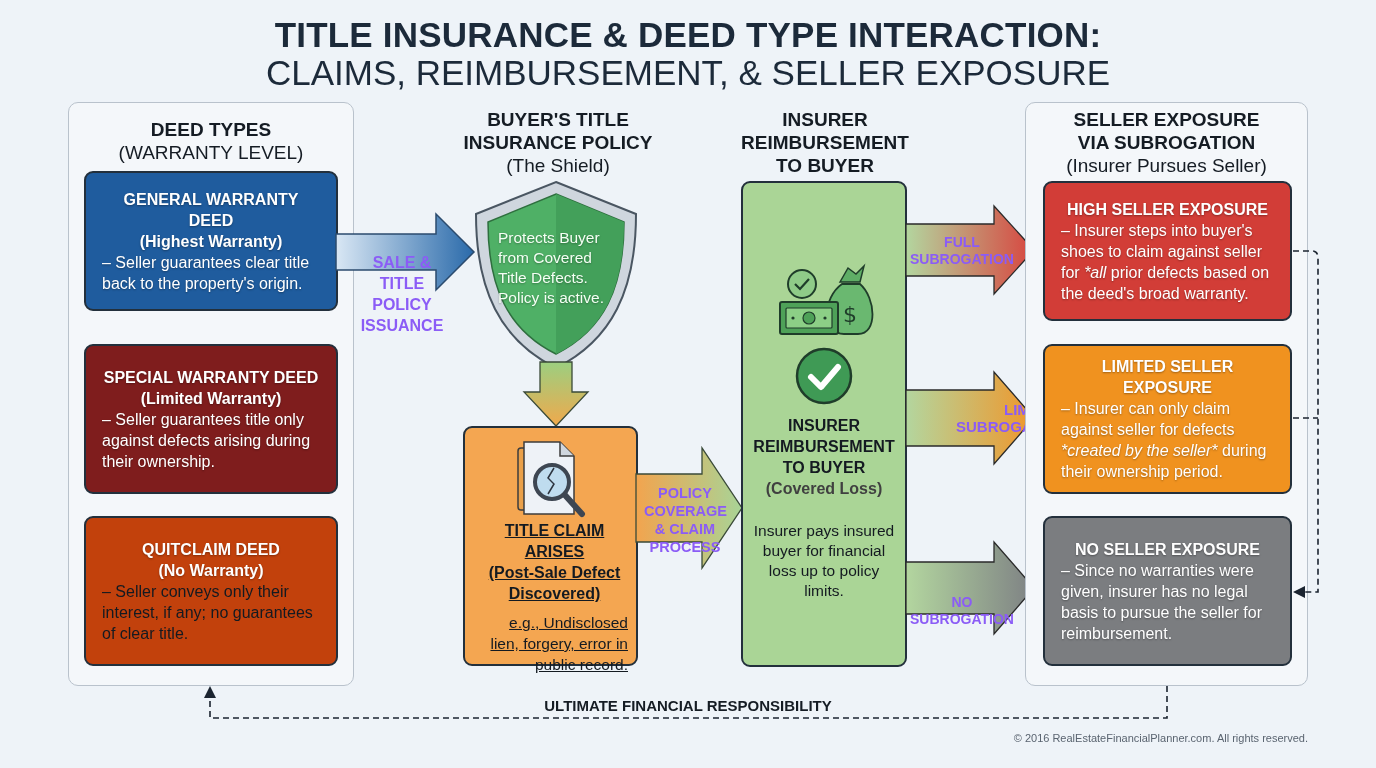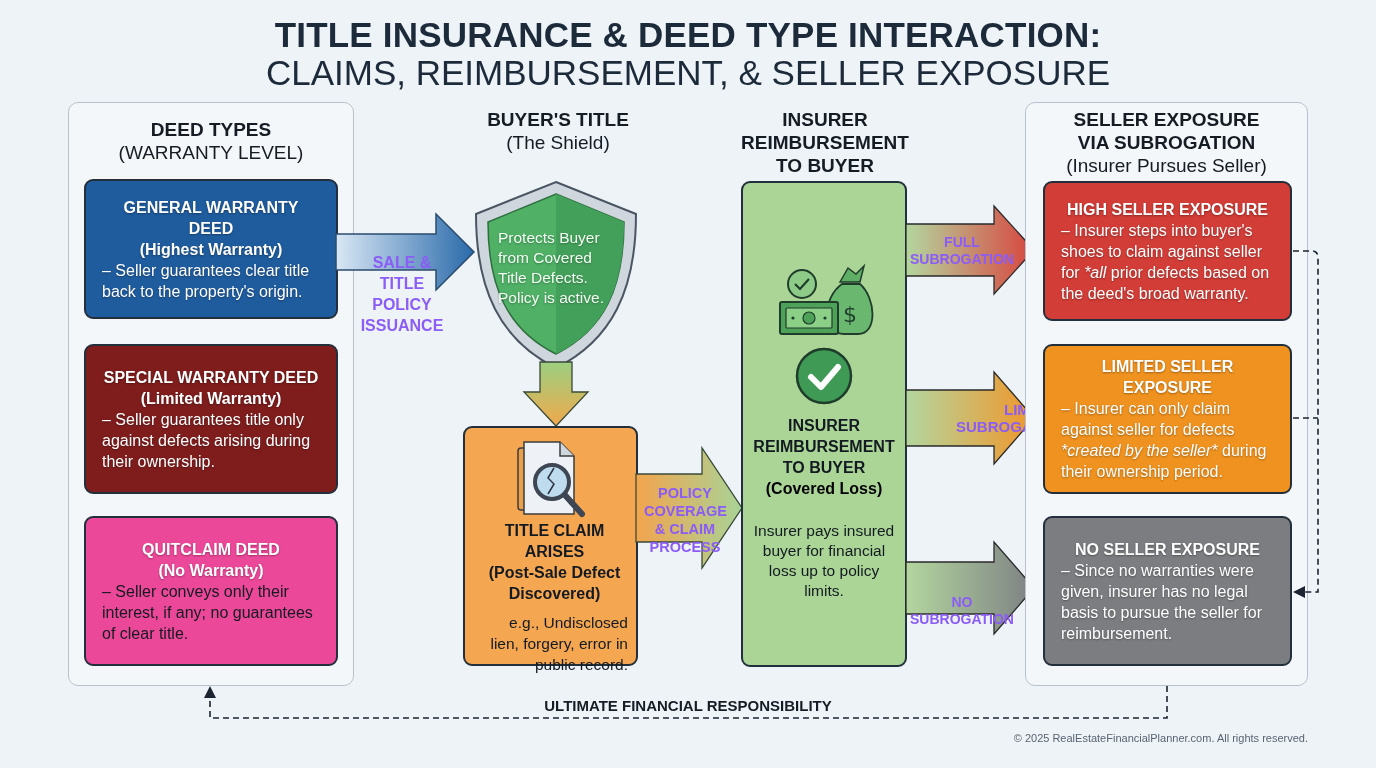--- a/index.html
+++ b/index.html
@@ -53,70 +53,71 @@
   <span class="l1">TITLE INSURANCE &amp; DEED TYPE INTERACTION:</span>
   <span class="l2">CLAIMS, REIMBURSEMENT, &amp; SELLER EXPOSURE</span>
 </div>
 
 <div class="abs panel" style="left:68px; top:102px; width:286px; height:584px;"></div>
 <div class="abs col-head" style="left:68px; top:118px; width:286px;">
   <div>DEED TYPES</div>
   <div class="col-sub">(WARRANTY LEVEL)</div>
 </div>
 
-<div class="abs card" style="left:84px; top:179px; width:254px; height:140px; background:#1f5c9e;">
+<div class="abs card" style="left:84px; top:171px; width:254px; height:140px; background:#1f5c9e;">
   <div class="h">GENERAL WARRANTY DEED</div>
   <div class="h">(Highest Warranty)</div>
   <div class="d">– Seller guarantees clear title back to the property's origin.</div>
 </div>
 <div class="abs card" style="left:84px; top:344px; width:254px; height:150px; background:#7f1d1d;">
   <div class="h">SPECIAL WARRANTY DEED</div>
   <div class="h">(Limited Warranty)</div>
   <div class="d">– Seller guarantees title only against defects arising during their ownership.</div>
 </div>
-<div class="abs card" style="left:84px; top:516px; width:254px; height:150px; background:#ec4899;">
+<div class="abs card" style="left:84px; top:516px; width:254px; height:150px; background:#c2410c;">
   <div class="h">QUITCLAIM DEED</div>
   <div class="h">(No Warranty)</div>
   <div class="d dark-text">– Seller conveys only their interest, if any; no guarantees of clear title.</div>
 </div>
 
 <svg style="left:336px; top:212px;" width="140" height="90">
   <defs>
     <linearGradient id="gSale" x1="0" x2="1" y1="0" y2="0">
       <stop offset="0" stop-color="#d9e7f4"></stop>
       <stop offset="1" stop-color="#2a6aaa"></stop>
     </linearGradient>
   </defs>
   <path d="M0,22 L100,22 L100,2 L138,40 L100,78 L100,58 L0,58 Z" fill="url(#gSale)" stroke="#2b4b6e" stroke-width="1.5"></path>
 </svg>
 <div class="abs arrow-label" style="left:360px; top:252px; width:84px; font-size:16px; line-height:21px;">SALE &amp; TITLE POLICY ISSUANCE</div>
 
 <div class="abs col-head" style="left:440px; top:108px; width:236px;">
   <div>BUYER'S TITLE</div>
+  <div>INSURANCE POLICY</div>
   <div class="col-sub">(The Shield)</div>
 </div>
 
 <svg style="left:472px; top:180px;" width="168" height="192">
   <path d="M84,2 L164,34 C164,110 140,160 84,188 C28,160 4,110 4,34 Z" fill="#cfd6de" stroke="#4a5662" stroke-width="2"></path>
   <path d="M84,14 L152,42 C152,108 132,150 84,174 C36,150 16,108 16,42 Z" fill="#4fb066" stroke="#2e6f3e" stroke-width="1.5"></path>
   <path d="M84,14 L152,42 C152,108 132,150 84,174 Z" fill="#43a05a"></path>
 </svg>
 <div class="abs" style="left:498px; top:228px; width:116px; color:#f4fff4; font-size:15.5px; line-height:20px; text-align:left; text-shadow:0 1px 2px rgba(0,0,0,0.3);">Protects Buyer from Covered Title Defects. Policy is active.</div>
 
 <svg style="left:522px; top:362px;" width="68" height="66">
   <defs>
     <linearGradient id="gDown" x1="0" x2="0" y1="0" y2="1">
       <stop offset="0" stop-color="#9ccf80"></stop>
       <stop offset="1" stop-color="#f0a94c"></stop>
     </linearGradient>
   </defs>
   <path d="M18,0 L50,0 L50,30 L66,30 L34,64 L2,30 L18,30 Z" fill="url(#gDown)" stroke="#3a4a38" stroke-width="1.3"></path>
 </svg>
 
-<div class="abs card dark-text" style="left:463px; top:426px; width:175px; height:240px; background:#f4a651; justify-content:flex-start; padding:92px 8px 0 16px; text-shadow:none;">
+<div class="abs card dark-text" style="left:463px; top:426px; width:175px; height:240px; background:#f4a651; justify-content:flex-start; padding:92px 8px 0 16px; text-shadow:none;text-decoration:underline;">
   <div class="h" style="color:#141a21;">TITLE CLAIM ARISES</div>
   <div class="h" style="color:#141a21;">(Post-Sale Defect Discovered)</div>
   <div style="color:#141a21; font-size:15.5px; line-height:21px; margin-top:8px; text-align:right;">e.g., Undisclosed lien, forgery, error in public record.</div>
 </div>
 <svg style="left:516px; top:440px;" width="72" height="84">
   <rect x="2" y="8" width="48" height="62" rx="3" fill="#e9a04a" stroke="#3d3d3d" stroke-width="1.5"></rect>
   <path d="M8,2 L44,2 L58,16 L58,74 L8,74 Z" fill="#eef2f7" stroke="#3d3d3d" stroke-width="1.5"></path>
   <path d="M44,2 L44,16 L58,16" fill="#cfd6de" stroke="#3d3d3d" stroke-width="1.5"></path>
   <line x1="48" y1="54" x2="66" y2="74" stroke="#3d4652" stroke-width="6" stroke-linecap="round"></line>
   <circle cx="36" cy="42" r="17" fill="#bfdcef" stroke="#3d4652" stroke-width="4"></circle>
@@ -131,21 +132,21 @@
     </linearGradient>
   </defs>
   <path d="M0,28 L66,28 L66,2 L106,62 L66,122 L66,96 L0,96 Z" fill="url(#gCov)" stroke="#3a4a38" stroke-width="1.3"></path>
 </svg>
 <div class="abs arrow-label" style="left:644px; top:484px; width:82px; font-size:14.5px;">POLICY COVERAGE &amp; CLAIM PROCESS</div>
 
 <div class="abs col-head" style="left:730px; top:108px; width:190px;">INSURER REIMBURSEMENT TO BUYER</div>
 
 <div class="abs card dark-text" style="left:741px; top:181px; width:166px; height:486px; background:#aad596; justify-content:flex-start; padding:232px 6px 0 6px; text-shadow:none;">
   <div class="h" style="color:#141a21;">INSURER REIMBURSEMENT TO BUYER</div>
-  <div class="h" style="color:#000000;">(Covered Loss)</div>
+  <div class="h" style="color:#404040;">(Covered Loss)</div>
   <div style="color:#141a21; font-size:15.5px; line-height:20px; margin-top:22px; text-align:center;">Insurer pays insured buyer for financial loss up to policy limits.</div>
 </div>
 
 <svg style="left:778px; top:264px;" width="100" height="140">
   <g>
     <circle cx="24" cy="20" r="14" fill="#8fcb88" stroke="#1f3d2a" stroke-width="2"></circle>
     <path d="M17,20 L22,25 L31,15" fill="none" stroke="#1f3d2a" stroke-width="2.2"></path>
   </g>
   <g>
     <path d="M62,18 L70,4 L78,10 L86,2 L82,18 Z" fill="#5fae66" stroke="#1f3d2a" stroke-width="1.5"></path>
@@ -211,13 +212,13 @@
 <svg style="left:0; top:0;" width="1376" height="768">
   <path d="M1293,251 L1312,251 Q1318,251 1318,258 L1318,592 L1300,592" fill="none" stroke="#1b2430" stroke-width="1.6" stroke-dasharray="6,4"></path>
   <path d="M1293,418 L1318,418" fill="none" stroke="#1b2430" stroke-width="1.6" stroke-dasharray="6,4"></path>
   <path d="M1293,592 L1305,586 L1305,598 Z" fill="#1b2430"></path>
   <path d="M1167,686 L1167,718 L210,718 L210,694" fill="none" stroke="#1b2430" stroke-width="1.6" stroke-dasharray="6,4"></path>
   <path d="M210,686 L204,698 L216,698 Z" fill="#1b2430"></path>
 </svg>
 
 <div class="abs" style="left:450px; top:697px; width:476px; text-align:center; font-weight:bold; font-size:15px; color:#151c24;">ULTIMATE FINANCIAL RESPONSIBILITY</div>
 
-<div class="abs footer" style="right:68px; top:732px; text-align:right;">© 2025 RealEstateFinancialPlanner.com. All rights reserved.</div>
+<div class="abs footer" style="right:68px; top:732px; text-align:right;">© 2016 RealEstateFinancialPlanner.com. All rights reserved.</div>
 
 </body></html>

